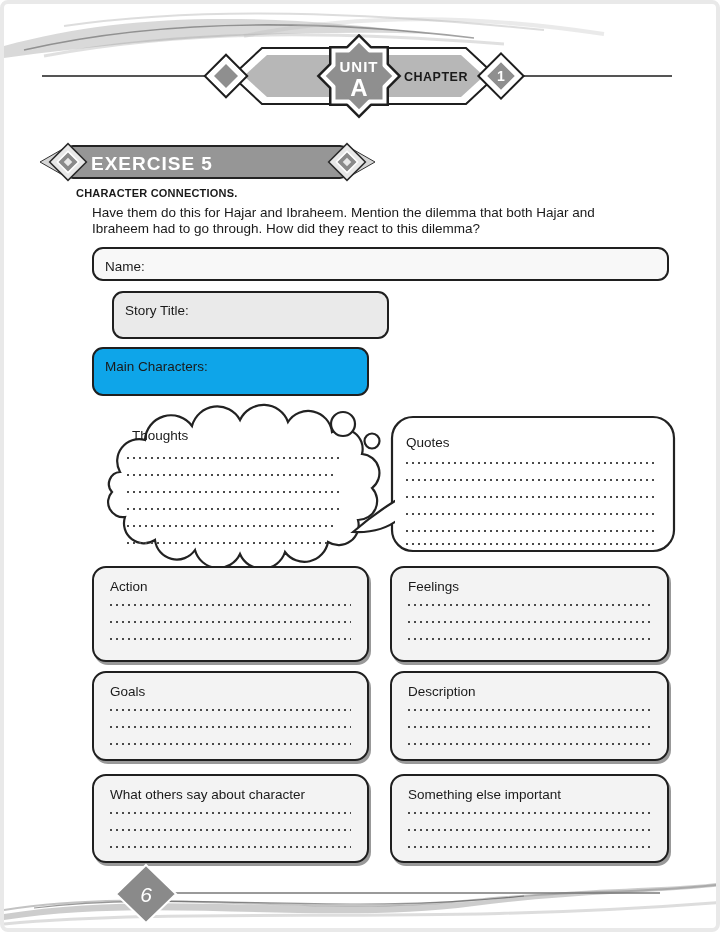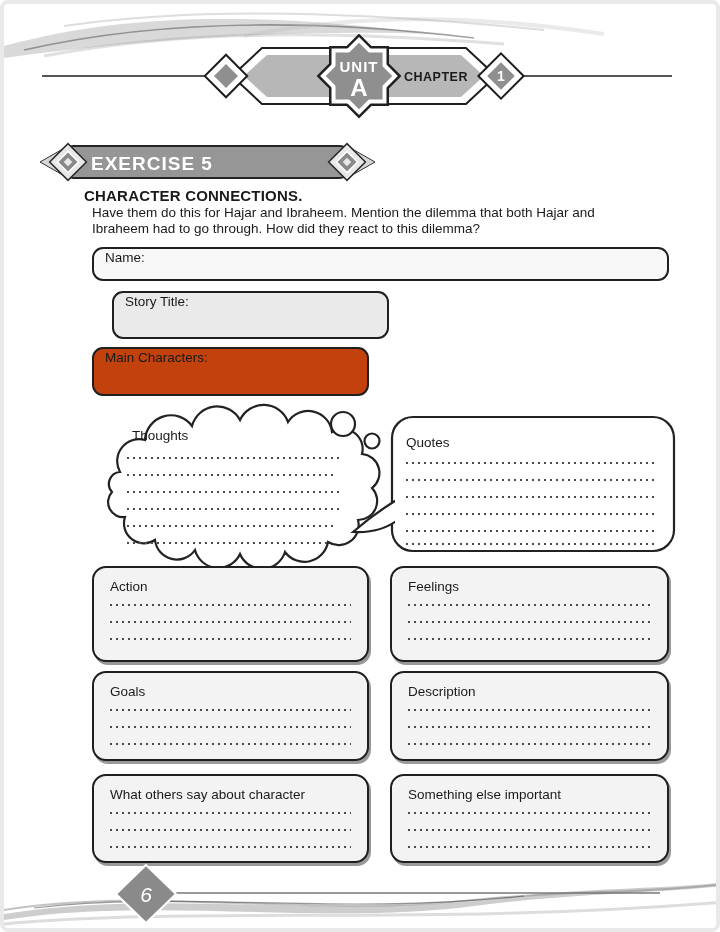--- a/index.html
+++ b/index.html
@@ -5,32 +5,32 @@
   * { margin:0; padding:0; box-sizing:border-box; }
   html,body { background:#fff; }
   .page {
     position:relative; width:720px; height:932px; background:#fff;
     border:4px solid #e9e9e9; border-radius:8px; overflow:hidden;
     font-family:"Liberation Sans", sans-serif; color:#1a1a1a;
   }
   .abs { position:absolute; }
 
   
-  .title { left:80px; top:183px; font-size:15px; font-weight:bold; letter-spacing:.2px; }
+  .title { left:72px; top:183px; font-size:11px; font-weight:bold; letter-spacing:.2px; }
   .instructions { left:88px; top:201px; width:562px; font-size:13.5px; line-height:1.22; }
 
   
   .field {
     border:2px solid #1f1f1f; border-radius:11px;
-    padding:1px 11px; font-size:13.5px;
+    padding:10px 11px; font-size:13.5px;
   }
   .name-box   { left:88px;  top:243px; width:577px; height:34px; background:#f8f8f8; }
   .story-box  { left:88px;  top:287px; width:277px; height:48px; background:#eaeaea;margin-left:20px; }
   .author-box { left:386px; top:287px; width:279px; height:48px; background:#d9d9d9; }
-  .chars-box  { left:88px;  top:343px; width:277px; height:49px; background:#c2410c; }
+  .chars-box  { left:88px;  top:343px; width:277px; height:49px; background:#0ea5e9; }
 
   
   .dline {
     height:2px; margin:15px 16px 0;
     background-image:repeating-linear-gradient(to right,#4a4a4a 0 2px,transparent 2px 6px);
   }
   .dline.first { margin-top:10px; }
 
   
   .detail-box {

